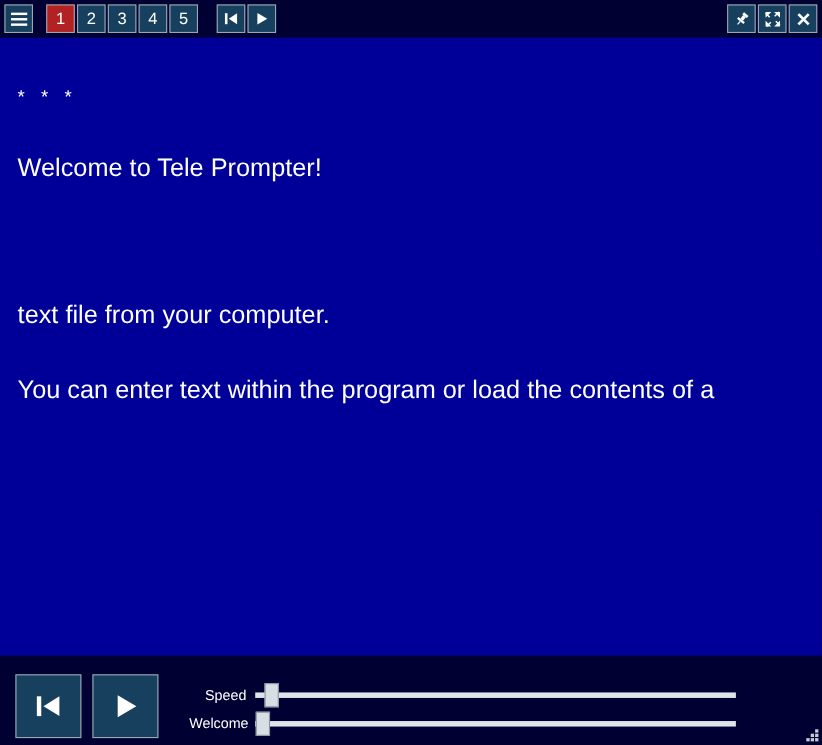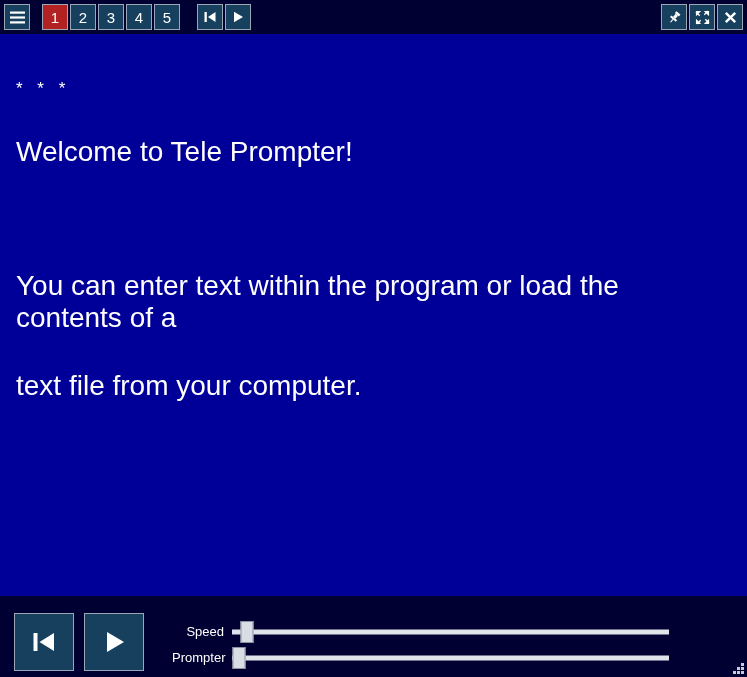--- a/index.html
+++ b/index.html
@@ -86,21 +86,21 @@
   }
 
   #prompter-text {
     font-family: "Liberation Sans", sans-serif;
     font-weight: 400;
     white-space: pre-wrap;
     word-wrap: break-word;
   }
 
   .pline {
-    font-size: 28px;
+    font-size: 23px;
     line-height: 32px;
     letter-spacing: 0px;
   }
   .pline.stars {
     font-size: 17px;
     line-height: 22px;
     letter-spacing: 5px;
   }
   .pline.blank {
     font-size: 21px;
@@ -300,22 +300,22 @@
       </button>
 
     </div>
   </div>
 
   <div id="prompter">
     <div id="prompter-text">
       <div class="pline stars">* * *</div>
       <div class="pline">Welcome to Tele Prompter!</div>
       <div class="pline blank">&nbsp;</div>
+      <div class="pline">text file from your computer.</div>
       <div class="pline">You can enter text within the program or load the contents of a</div>
-      <div class="pline">text file from your computer.</div>
     </div>
   </div>
 
   <div id="controls">
 
     <button class="cbtn">
       <span>
         <svg width="30" height="28" viewBox="0 0 30 28" aria-hidden="true">
           <rect x="4.5" y="5" width="4" height="18" fill="#ffffff"></rect>
           <polygon points="25,5 25,23 10.5,14" fill="#ffffff"></polygon>
@@ -335,21 +335,21 @@
 
       <div class="slider-row">
         <div class="slider-label">Speed</div>
         <div class="slider-track-wrap">
           <div class="slider-track"></div>
           <div class="slider-thumb" id="speed-thumb" style="left: 14.98px;"></div>
         </div>
       </div>
 
       <div class="slider-row">
-        <div class="slider-label">Prompter</div>
+        <div class="slider-label">Welcome</div>
         <div class="slider-track-wrap">
           <div class="slider-track"></div>
           <div class="slider-thumb" id="position-thumb" style="left: 6.5px;"></div>
         </div>
       </div>
 
     </div>
 
     <div id="resize-grip">
       <i style="right:0px;  bottom:0px;"></i>

